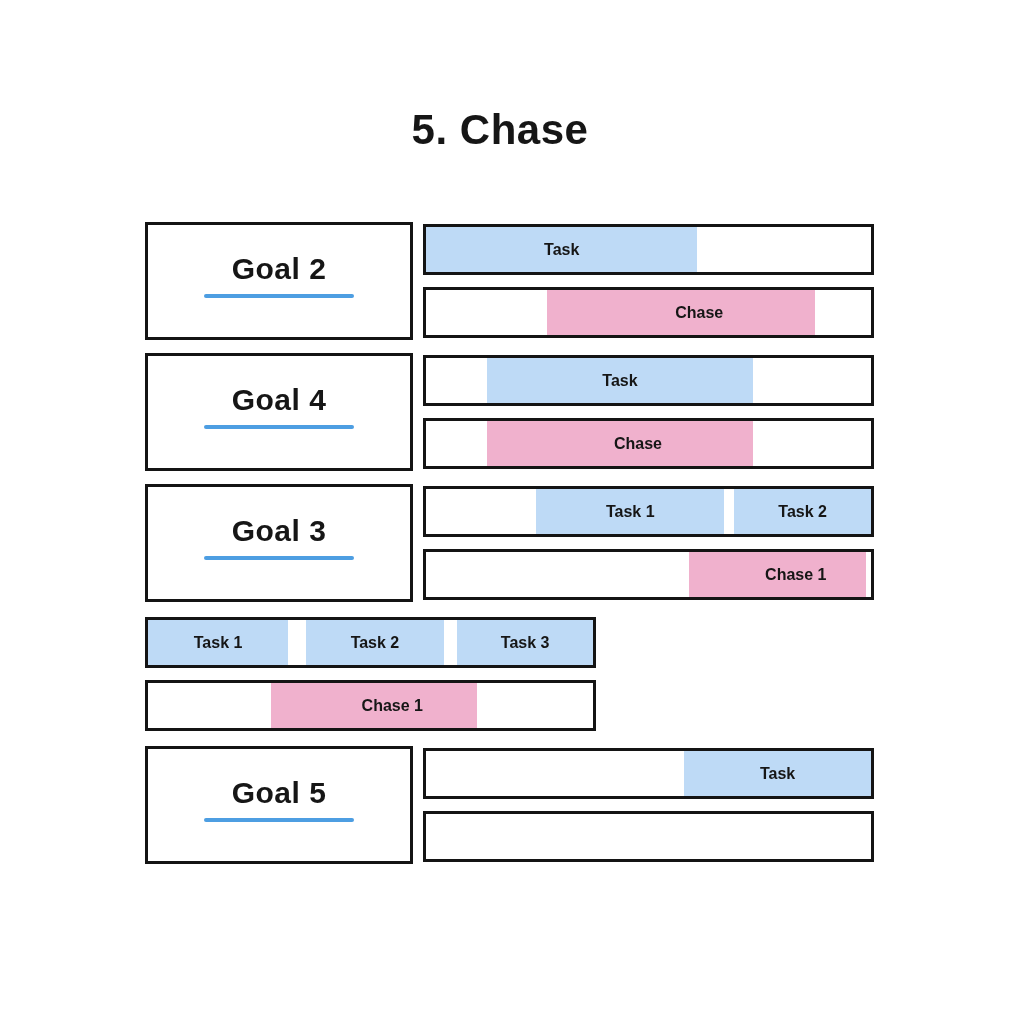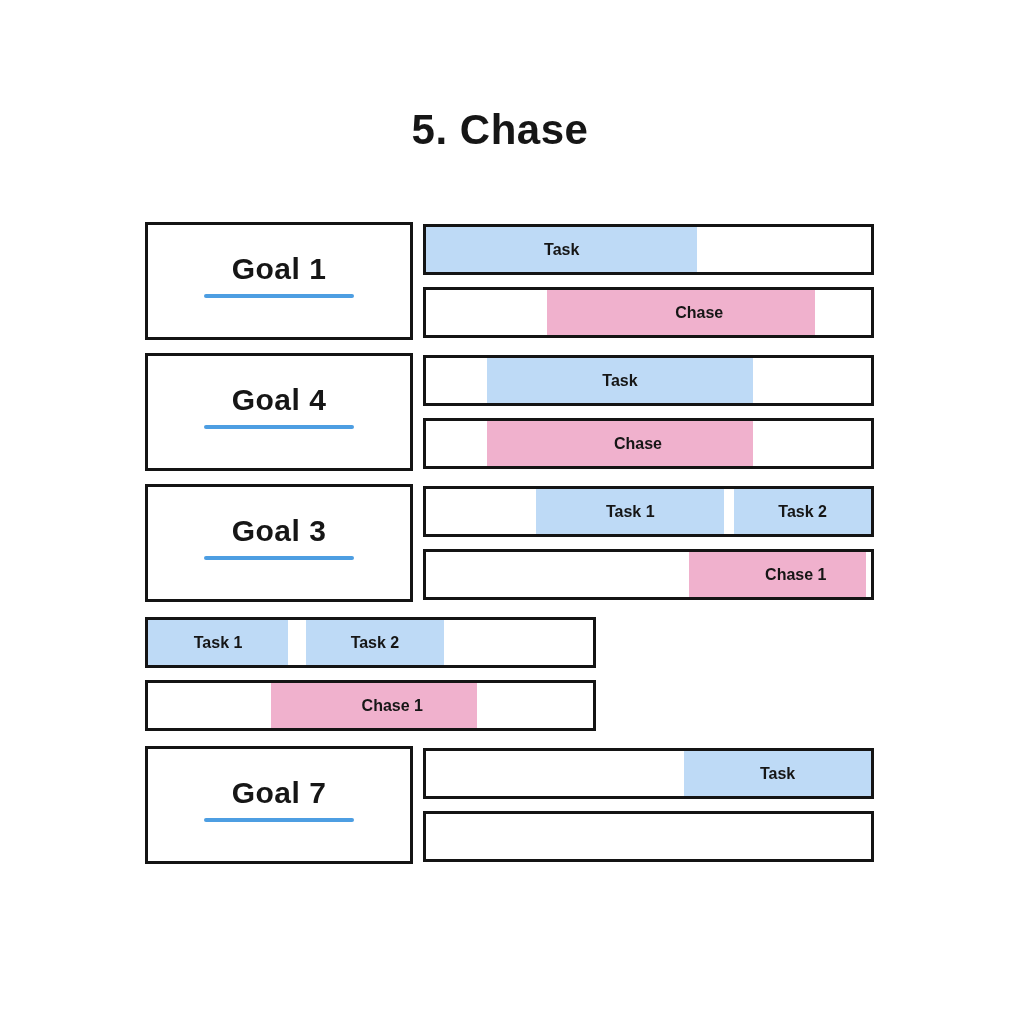--- a/index.html
+++ b/index.html
@@ -73,21 +73,21 @@
 </style>
 </head>
 <body>
 
 <div class="page">
   <h1 class="title">5. Chase</h1>
   <div class="board" id="board">
       <section class="goal-section">
         <div class="goal-box">
           <div class="goal-inner">
-            <div class="goal-label">Goal 1</div>
+            <div class="goal-label">Goal 2</div>
             <div class="goal-underline"></div>
           </div>
         </div>
         <div class="rows">
           <div class="bar-row">
             <div class="bar task" style="left: 0%; width: 61%;">
               <span class="bar-label">Task</span>
             </div>
           </div>
           <div class="bar-row">
@@ -142,32 +142,35 @@
       </section>
       <section class="goal-section">
         <div class="rows">
           <div class="bar-row">
             <div class="bar task" style="left: 0%; width: 31.5%;">
               <span class="bar-label">Task 1</span>
             </div>
             <div class="bar task" style="left: 35.5%; width: 31%;">
               <span class="bar-label">Task 2</span>
             </div>
+            <div class="bar task" style="left: 69.5%; width: 30.5%;">
+              <span class="bar-label">Task 3</span>
+            </div>
           </div>
           <div class="bar-row">
             <div class="bar chase" style="left: 27.7%; width: 46.3%;">
               <span class="bar-label">Chase 1</span>
             </div>
           </div>
         </div>
       </section>
       <section class="goal-section">
         <div class="goal-box">
           <div class="goal-inner">
-            <div class="goal-label">Goal 7</div>
+            <div class="goal-label">Goal 5</div>
             <div class="goal-underline"></div>
           </div>
         </div>
         <div class="rows">
           <div class="bar-row">
             <div class="bar task" style="left: 58%; width: 42%;">
               <span class="bar-label">Task</span>
             </div>
           </div>
           <div class="bar-row"></div>

